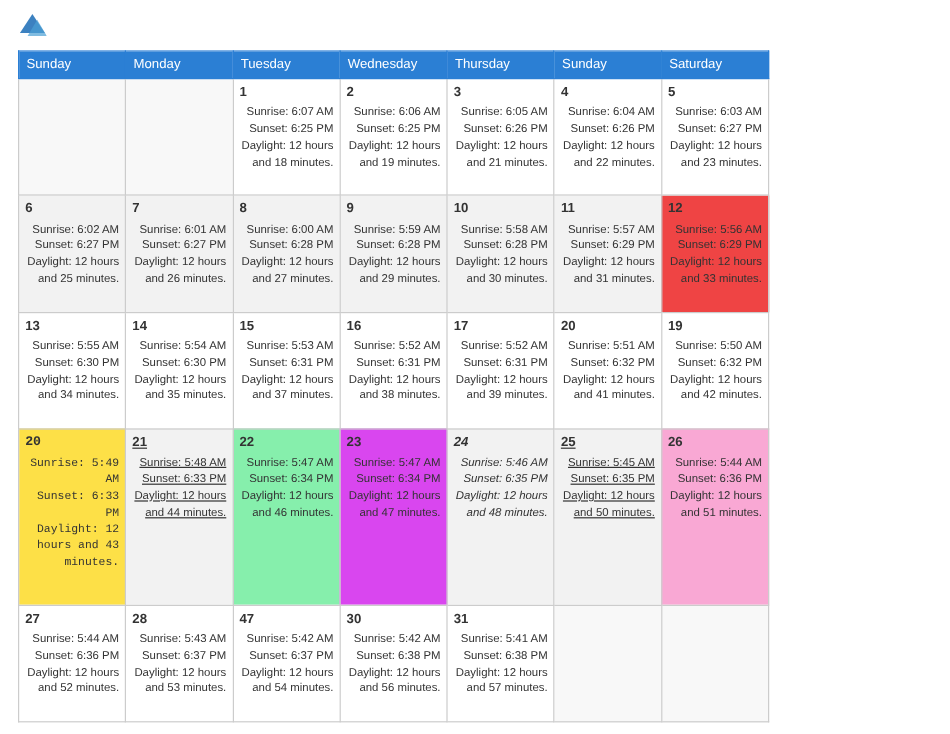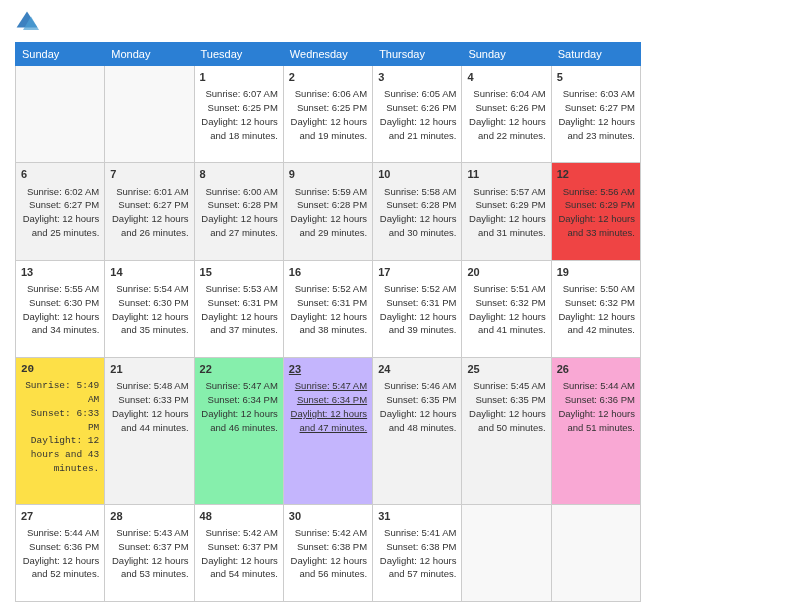--- a/index.html
+++ b/index.html
@@ -217,56 +217,56 @@
           <td>
             <span class="day-num">19</span>
             <div class="day-info">Sunrise: 5:50 AM<br>Sunset: 6:32 PM<br>Daylight: 12 hours and 42 minutes.</div>
           </td>
         </tr>
         <tr>
           <td style="background: #fde047; font-family: Liberation Mono, monospace;">
             <span class="day-num">20</span>
             <div class="day-info">Sunrise: 5:49 AM<br>Sunset: 6:33 PM<br>Daylight: 12 hours and 43 minutes.</div>
           </td>
-          <td style="background: rgb(242, 242, 242);">
+          <td style="background: rgb(242, 242, 242); text-decoration: underline;">
             <span class="day-num">21</span>
             <div class="day-info">Sunrise: 5:48 AM<br>Sunset: 6:33 PM<br>Daylight: 12 hours and 44 minutes.</div>
           </td>
           <td style="background: #86efac;">
             <span class="day-num">22</span>
             <div class="day-info">Sunrise: 5:47 AM<br>Sunset: 6:34 PM<br>Daylight: 12 hours and 46 minutes.</div>
           </td>
-          <td style="background: #c4b5fd; text-decoration: underline;">
+          <td style="background: #d946ef;">
             <span class="day-num">23</span>
             <div class="day-info">Sunrise: 5:47 AM<br>Sunset: 6:34 PM<br>Daylight: 12 hours and 47 minutes.</div>
           </td>
-          <td style="background: rgb(242, 242, 242);">
+          <td style="background: rgb(242, 242, 242); font-style: italic;">
             <span class="day-num">24</span>
             <div class="day-info">Sunrise: 5:46 AM<br>Sunset: 6:35 PM<br>Daylight: 12 hours and 48 minutes.</div>
           </td>
-          <td style="background: rgb(242, 242, 242);">
+          <td style="background: rgb(242, 242, 242); text-decoration: underline;">
             <span class="day-num">25</span>
             <div class="day-info">Sunrise: 5:45 AM<br>Sunset: 6:35 PM<br>Daylight: 12 hours and 50 minutes.</div>
           </td>
           <td style="background: #f9a8d4;">
             <span class="day-num">26</span>
             <div class="day-info">Sunrise: 5:44 AM<br>Sunset: 6:36 PM<br>Daylight: 12 hours and 51 minutes.</div>
           </td>
         </tr>
         <tr>
           <td>
             <span class="day-num">27</span>
             <div class="day-info">Sunrise: 5:44 AM<br>Sunset: 6:36 PM<br>Daylight: 12 hours and 52 minutes.</div>
           </td>
           <td>
             <span class="day-num">28</span>
             <div class="day-info">Sunrise: 5:43 AM<br>Sunset: 6:37 PM<br>Daylight: 12 hours and 53 minutes.</div>
           </td>
           <td>
-            <span class="day-num">48</span>
+            <span class="day-num">47</span>
             <div class="day-info">Sunrise: 5:42 AM<br>Sunset: 6:37 PM<br>Daylight: 12 hours and 54 minutes.</div>
           </td>
           <td>
             <span class="day-num">30</span>
             <div class="day-info">Sunrise: 5:42 AM<br>Sunset: 6:38 PM<br>Daylight: 12 hours and 56 minutes.</div>
           </td>
           <td>
             <span class="day-num">31</span>
             <div class="day-info">Sunrise: 5:41 AM<br>Sunset: 6:38 PM<br>Daylight: 12 hours and 57 minutes.</div>
           </td>

